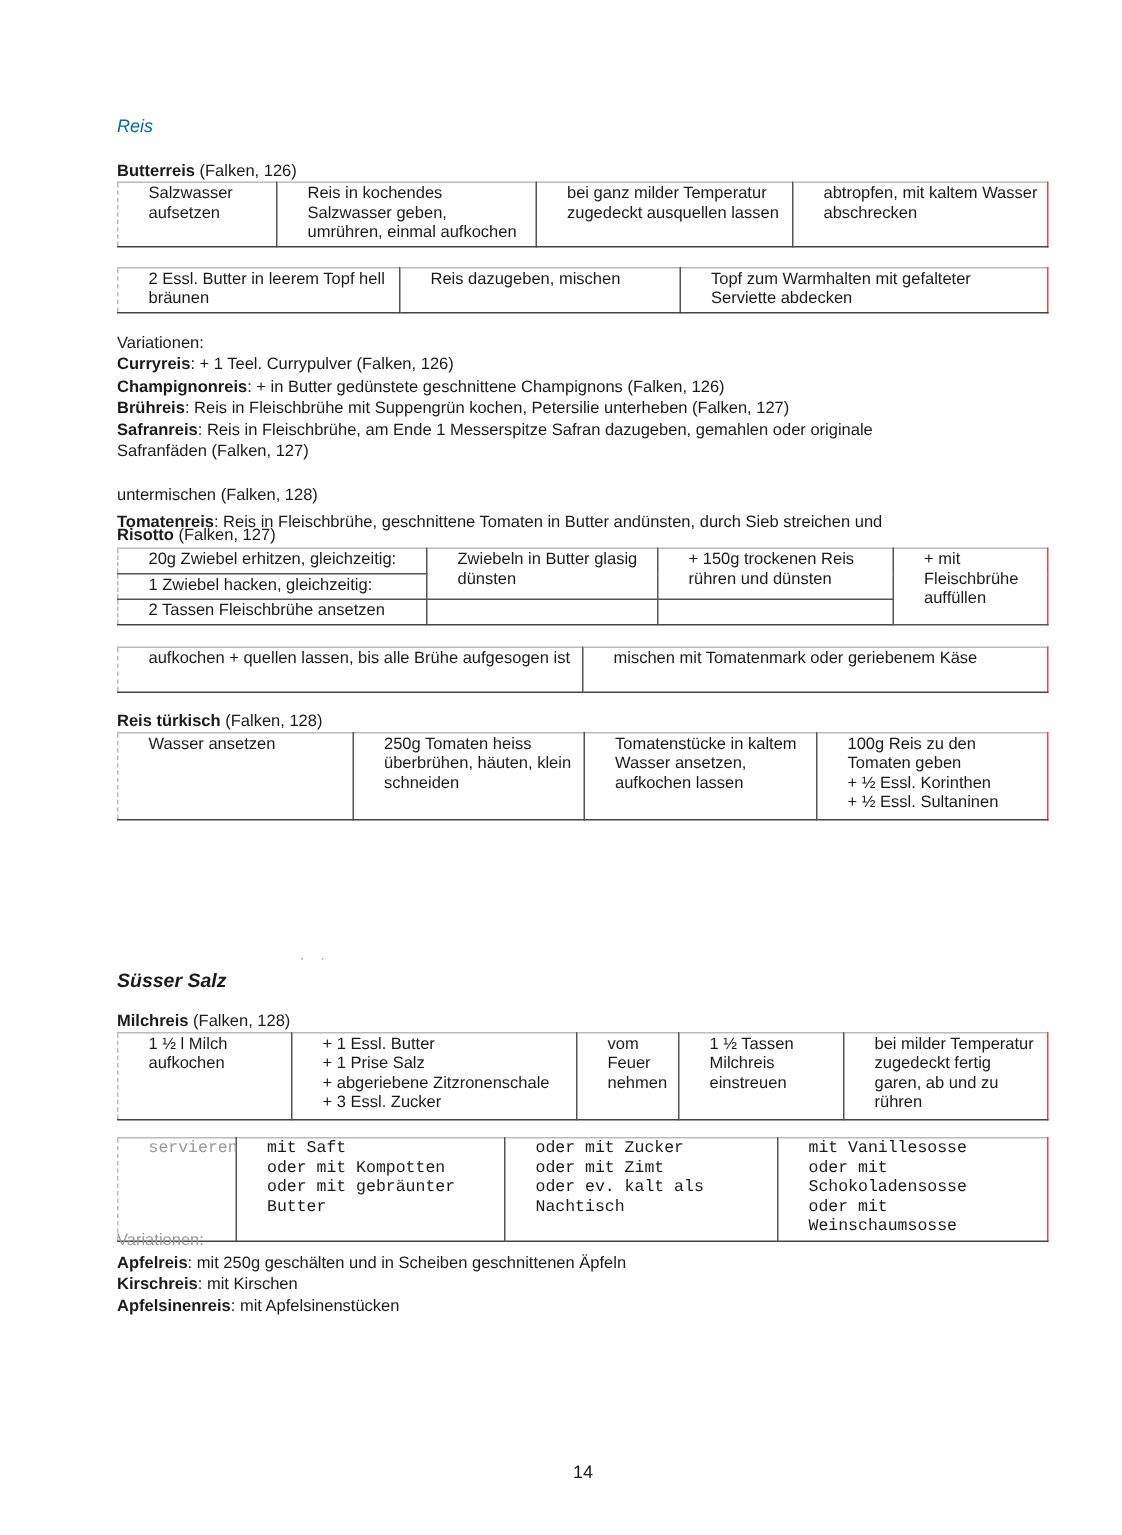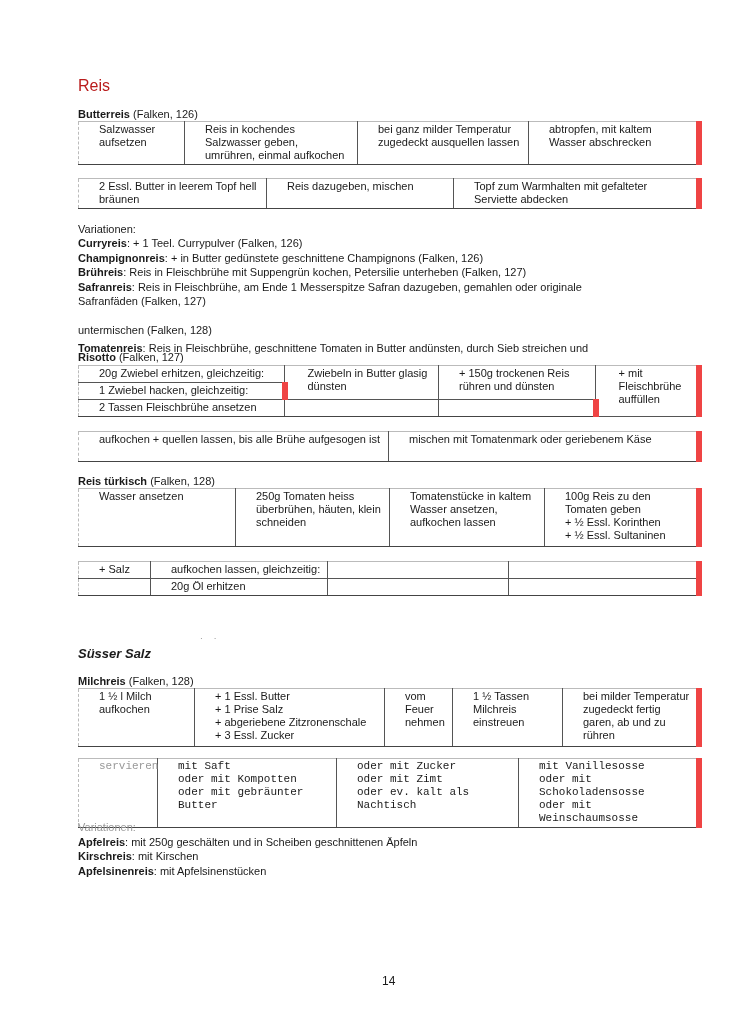--- a/index.html
+++ b/index.html
@@ -1,26 +1,26 @@
 <!DOCTYPE html>
 <html><head>
 <meta charset="utf-8">
 <style>
   html, body { margin: 0; padding: 0; background: #ffffff; }
   body { width: 748px; height: 1023px; position: relative; overflow: hidden;
          font-family: "Liberation Sans", sans-serif; font-size: 11px; color: #1a1a1a; }
   .abs { position: absolute; }
-  .chapter { left: 78px; top: 77px; color: #b91c1c; font-size: 16px; }
+  .chapter { left: 78px; top: 77px; font-style: italic; color: #0369a1; font-size: 12px; }
   .rtitle { left: 78px; font-size: 11px; line-height: 13px; white-space: nowrap; }
   .rtitle b { font-weight: bold; }
   table.rt { position: absolute; border-collapse: collapse; table-layout: fixed; font-size: 11px; line-height: 13px; }
   table.rt td { border: 1px solid #555; border-top: 1px solid #bbb; padding: 1px 6px 2px 20px; vertical-align: top; }
   table.rt tr:last-child td { border-bottom: 1px solid #444; }
   table.rt td:first-child { border-left: 1px dashed #bbb; }
-  table.rt td:last-child { border-right: 6px solid #ef4444; margin-left: 39px; }
+  table.rt td:last-child { border-right: 1px solid #ef4444; margin-left: 39px; }
   table.rt td.noline { border-left: 1px solid #555; }
   .line { position: absolute; left: 78px; font-size: 11px; line-height: 14.5px; white-space: nowrap; }
   .line b { font-weight: bold; }
   .faded { color: #999; }
   .section { left: 78px; top: 646px; font-size: 13px; font-weight: bold; font-style: italic; }
   .pagenum { left: 382px; top: 974px; font-size: 12px; }
   .dots { left: 200px; top: 634px; font-size: 8px; color: #888; }
 </style>
 </head>
 <body>
@@ -129,32 +129,20 @@
 </tbody>
   </table>
 <table class="rt" style="left:78px; top:561px; width:620px;">
   <colgroup>
       <col style="width:72px">
       <col style="width:177px">
       <col style="width:181px">
       <col style="width:190px">
     </colgroup>
   <tbody>
-      <tr style="height:17px">
-    <td>+ Salz</td>
-    <td>aufkochen lassen, gleichzeitig:</td>
-    <td></td>
-    <td></td>
-  </tr>
-  <tr style="height:17px">
-    <td></td>
-    <td>20g Öl erhitzen</td>
-    <td></td>
-    <td></td>
-  </tr>
 </tbody>
   </table>
 <div class="abs dots">·&nbsp;&nbsp;&nbsp;&nbsp;&nbsp;·</div>
 
 <div class="abs section">Süsser Salz</div>
 
 <div class="abs rtitle" style="top:675px;"><b>Milchreis</b><span> (Falken, 128)</span></div>
 <table class="rt" style="left:78px; top:688px; width:620px;">
   <colgroup>
       <col style="width:116px">

